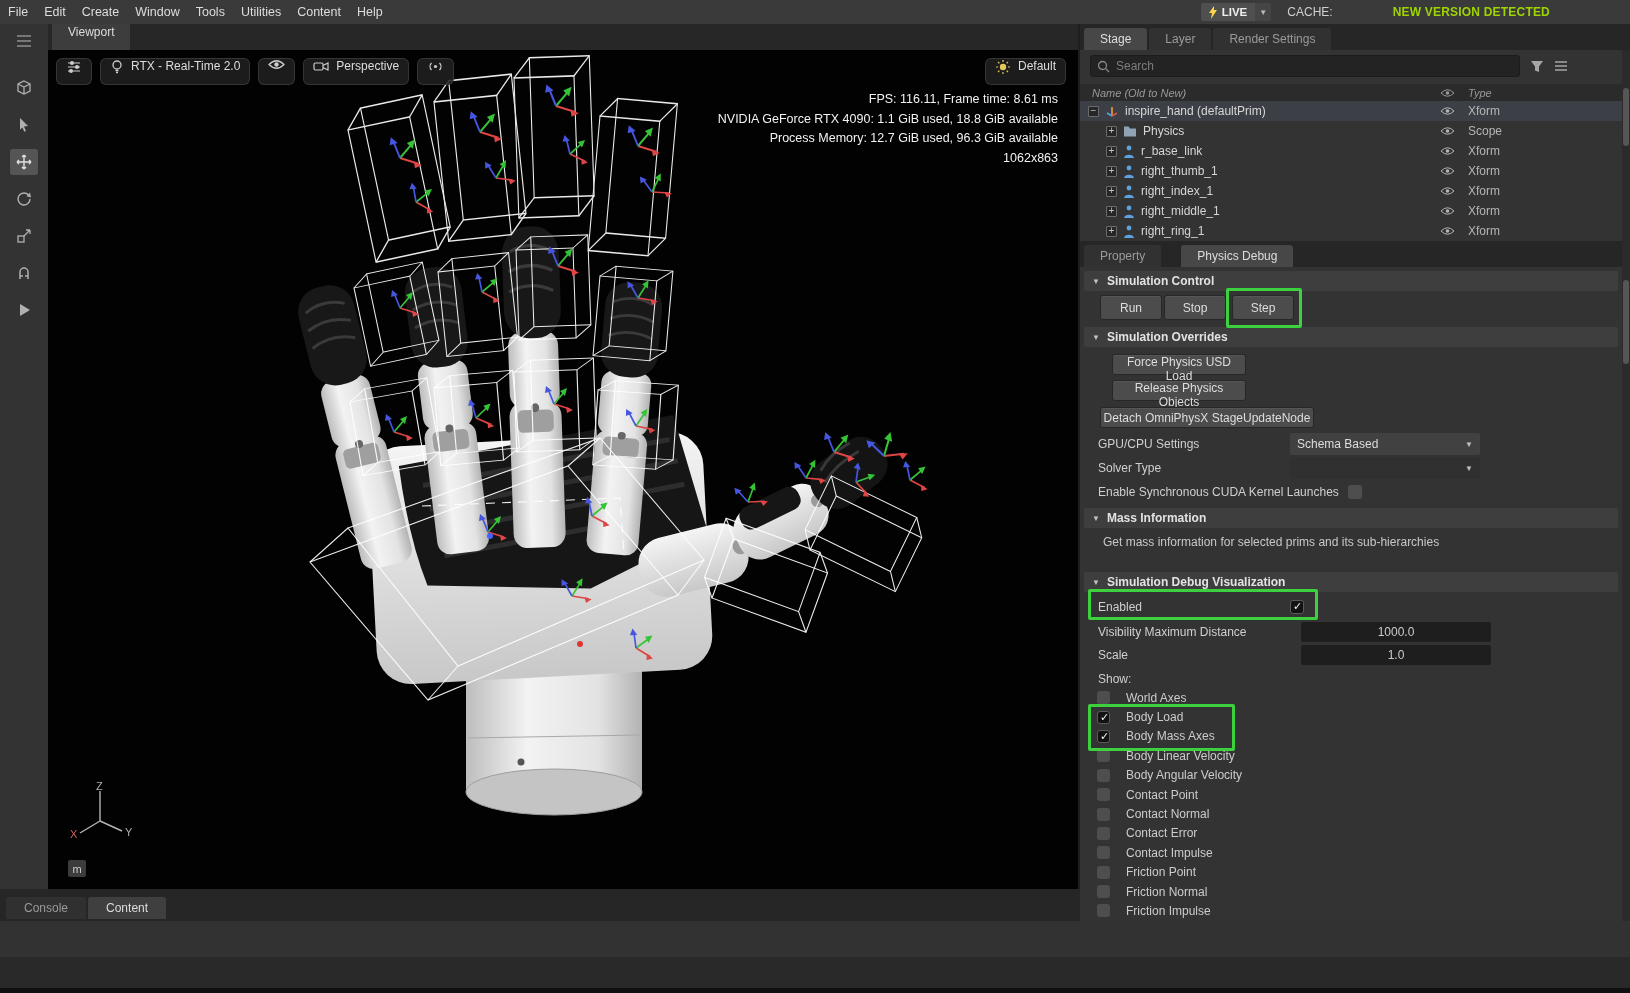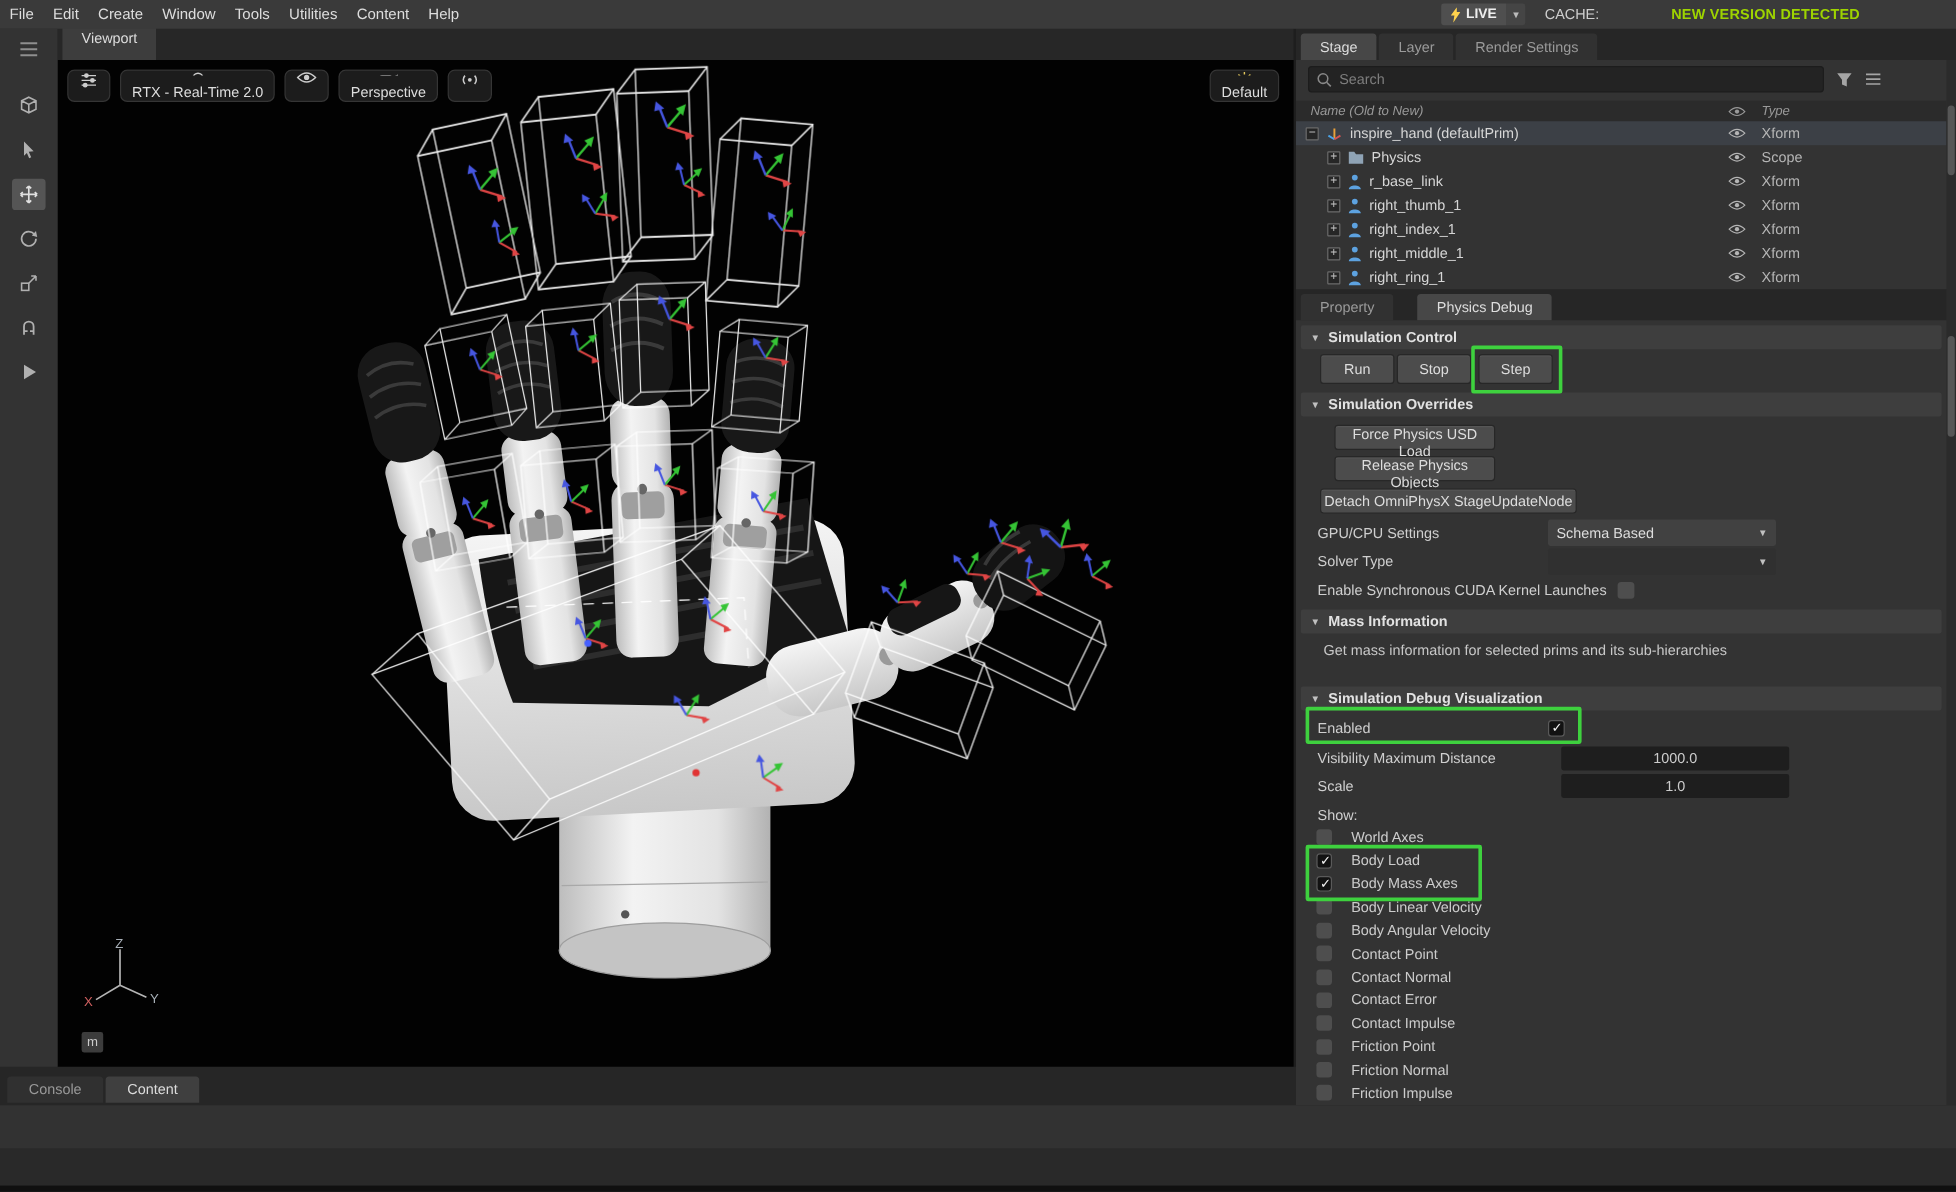--- a/index.html
+++ b/index.html
@@ -38,21 +38,21 @@
     border-radius:4px 4px 0 0; padding:0 16px; display:flex; align-items:center; color:#dddddd; }
 
   
   .viewport { position:absolute; top:50px; left:48px; width:1030px; height:839px; background:#020202; overflow:hidden; }
   .scene { position:absolute; top:0; left:0; }
   .wire { fill:none; stroke:#ffffff; stroke-width:1.1; opacity:.92; }
   .vp-toolbar { position:absolute; top:8px; display:flex; gap:8px; align-items:center; z-index:5; }
   .vp-toolbar.left { left:8px; }
   .vp-toolbar.right { right:12px; }
   .pill { background:rgba(32,32,32,.88); border:1px solid rgba(70,70,70,.6); border-radius:6px;
-    height:27px; display:flex; align-items:center; gap:7px; padding:0 9px; color:#dddddd; font-size:12px;flex-direction:column; }
+    height:27px; display:flex; gap:7px; padding:0 9px; color:#dddddd; font-size:12px; }
   .vp-stats { position:absolute; top:40px; right:20px; text-align:right; color:#f2f2f2;
     font-size:12.5px; line-height:19.5px; text-shadow:0 1px 2px #000; z-index:4; }
   .gizmo { position:absolute; left:14px; bottom:44px; z-index:4; }
   .unit-box { position:absolute; left:20px; bottom:12px; width:18px; height:17px; background:#3c3c3c;
     border-radius:2px; color:#cccccc; font-size:11px; display:flex; align-items:center; justify-content:center; z-index:4; }
 
   
   .bottom-tabbar { position:absolute; top:889px; left:0; width:1080px; height:32px; background:#262626;
     display:flex; align-items:center; gap:2px; padding-left:6px; }
   .btab { height:22px; padding:0 18px; display:flex; align-items:center; border-radius:3px 3px 0 0;
@@ -372,20 +372,26 @@
         <svg width="16" height="16">
             <circle cx="8" cy="8" r="3.2" fill="#e3c75c"></circle>
             <g stroke="#e3c75c" stroke-width="1.2">
               <path d="M8 1v2M8 13v2M1 8h2M13 8h2M3 3l1.4 1.4M11.6 11.6L13 13M13 3l-1.4 1.4M4.4 11.6L3 13"></path>
             </g>
           </svg>
         <span>Default</span>
       </div>
     </div>
 
+    <div class="vp-stats">
+      <div>FPS: 116.11, Frame time: 8.61 ms</div>
+      <div>NVIDIA GeForce RTX 4090: 1.1 GiB used, 18.8 GiB available</div>
+      <div>Process Memory: 12.7 GiB used, 96.3 GiB available</div>
+      <div>1062x863</div>
+    </div>
 
     <svg class="gizmo" width="72" height="64" viewBox="0 0 72 64">
       <line x1="38" y1="40" x2="38" y2="10" stroke="#b5b5b5" stroke-width="1.4"></line>
       <line x1="38" y1="40" x2="60" y2="50" stroke="#b5b5b5" stroke-width="1.4"></line>
       <line x1="38" y1="40" x2="18" y2="52" stroke="#b5b5b5" stroke-width="1.4"></line>
       <text x="34" y="9" fill="#a8b0b8" font-size="11">Z</text>
       <text x="63" y="55" fill="#a8b0b8" font-size="11">Y</text>
       <text x="8" y="57" fill="#d06060" font-size="11">X</text>
     </svg>
     <div class="unit-box">m</div>

